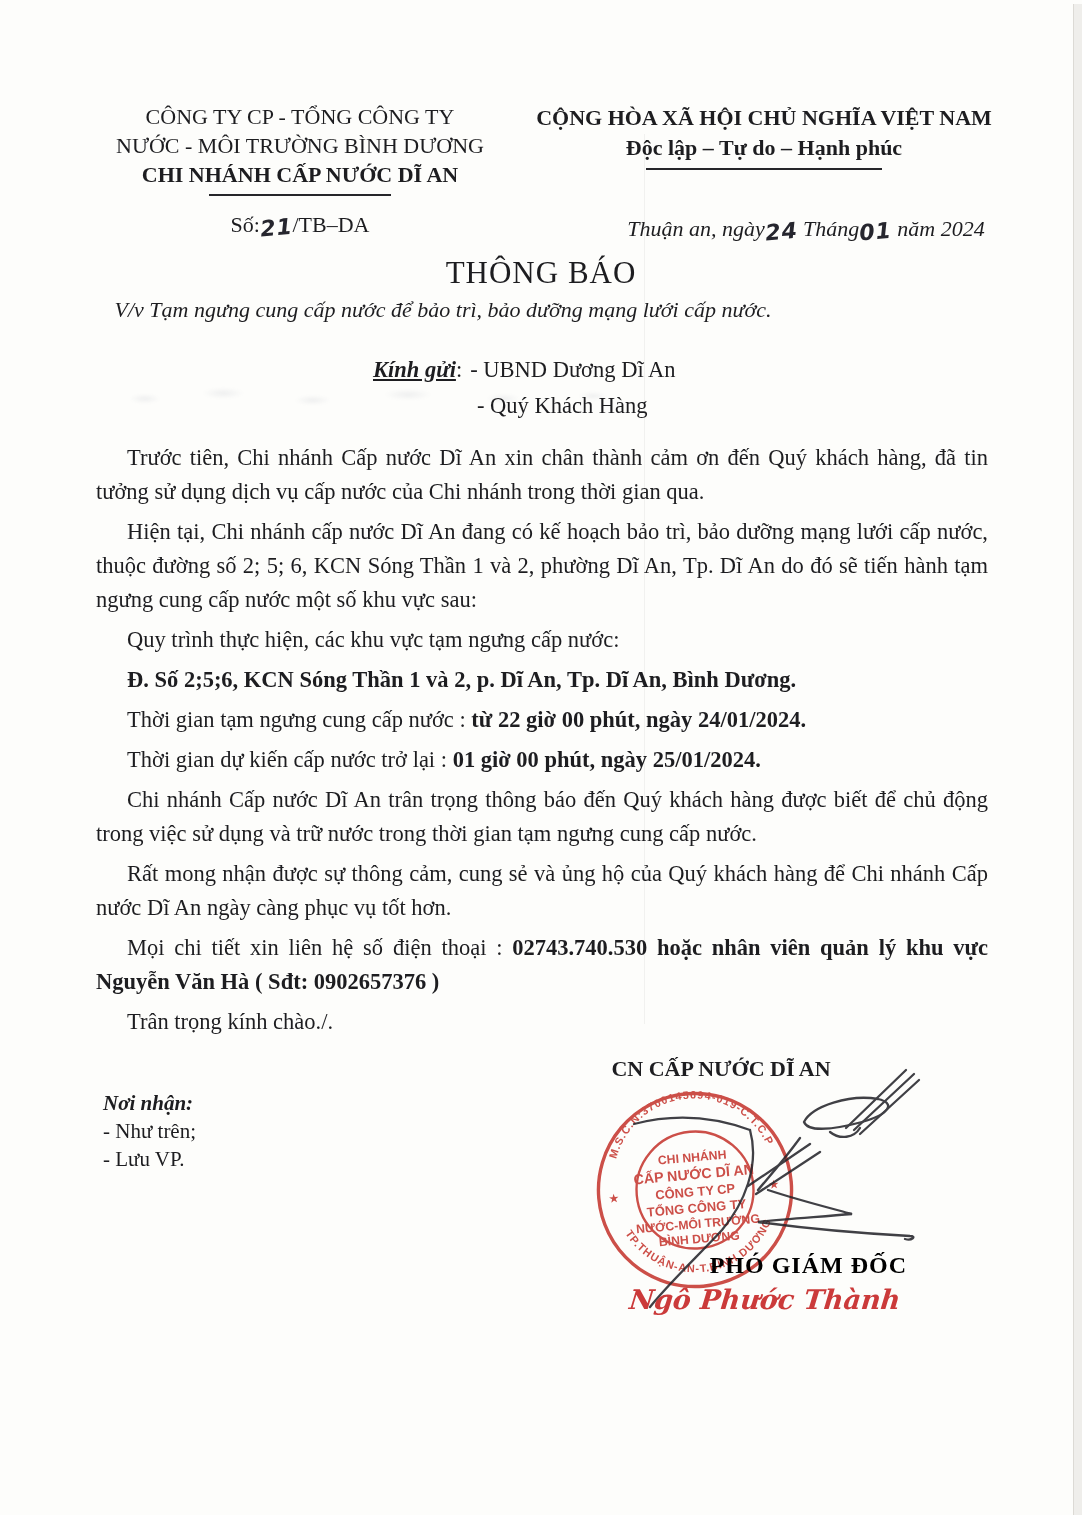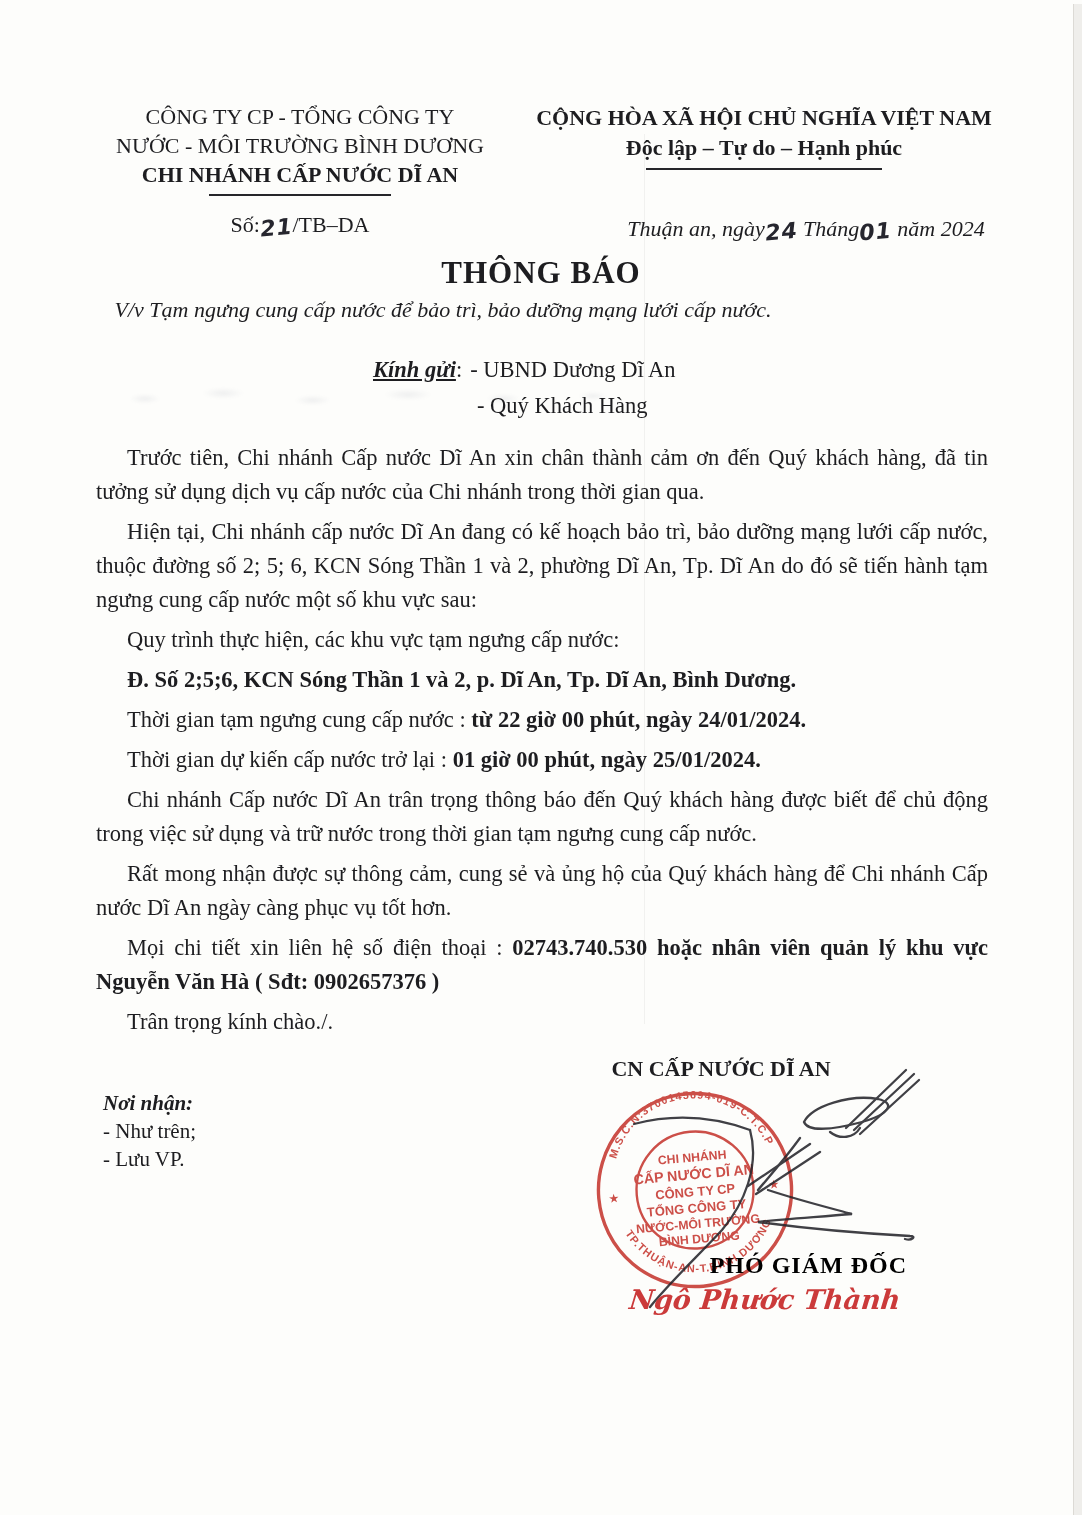--- a/index.html
+++ b/index.html
@@ -36,21 +36,21 @@
   .motto-l2{font-weight:bold;font-size:22px;line-height:28px;margin-top:2px;}
   .rule-motto{width:236px;margin:6px auto 0;}
   .dateline{position:absolute;left:620px;top:212px;width:372px;text-align:center;
     font-style:italic;font-size:22px;}
   .hand{font-family:"DejaVu Sans",sans-serif;font-style:italic;font-weight:600;
     display:inline-block;transform:rotate(-5deg) translateY(3px);
     color:#26262e;letter-spacing:1px;font-size:22px;}
 
   
   .doc-title{position:absolute;left:0;top:251px;width:1082px;text-align:center;
-    font-weight:bold;font-size:31px;letter-spacing:1px;}
+    font-weight:normal;font-size:31px;letter-spacing:1px;}
   .doc-subject{position:absolute;left:0;top:293px;width:886px;text-align:center;
     font-style:italic;font-size:22px;}
   .recipients{position:absolute;left:373px;top:348px;font-size:22.5px;line-height:36px;}
   .rec-label{font-weight:bold;font-style:italic;text-decoration:underline;}
   .rec-item0{margin-left:8px;}
   .rec-item1{margin-left:104px;}
 
   
   .body-txt{position:absolute;left:96px;top:437px;width:892px;
     font-size:22.5px;line-height:34px;text-align:justify;}

